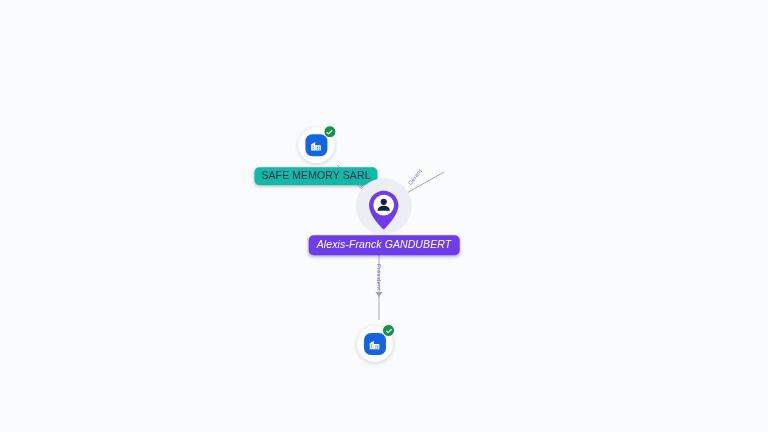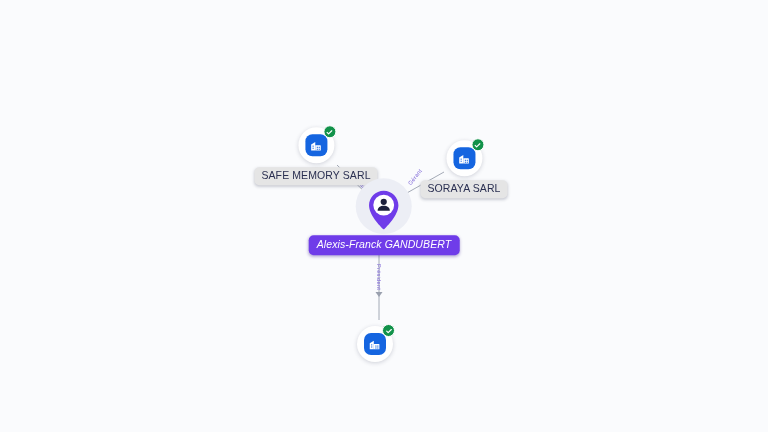--- a/index.html
+++ b/index.html
@@ -108,21 +108,21 @@
   .node-label {
     margin-top: 4px;
     white-space: nowrap;
     border-radius: 5px;
     padding: 3px 7px 4px 7px;
     font-size: 10.5px;
     letter-spacing: 0.1px;
     line-height: 1;
   }
   .label-company {
-    background: #e5e5e5;
+    background: #14b8a6;
     color: #2a2f51;
     box-shadow: 0 1px 3px rgba(35,40,70,0.22);
     font-weight: 400;
   }
   .label-person {
     background: #6f3ce9;
     color: #ffffff;
     box-shadow: 0 1px 3px rgba(70,40,150,0.35);
     font-weight: 400;
     font-size: 10.5px;
@@ -179,44 +179,20 @@
       </div>
       <span class="verified-badge">
         <svg width="8" height="8" viewBox="0 0 24 24" aria-hidden="true">
           <path d="M5 12.5l4.5 4.5L19 7.5" stroke="#ffffff" stroke-width="3.4" fill="none" stroke-linecap="round" stroke-linejoin="round"></path>
         </svg>
       </span>
     </div>
     <div class="node-label label-company">SAFE MEMORY SARL</div>
   </div>
 
-  <div class="node" style="left:464px; top:169px;">
-    <div class="company-badge-wrap">
-      <div class="company-circle">
-        <span class="company-icon-sq">
-          <svg width="14" height="14" viewBox="0 0 24 24" fill="none" aria-hidden="true">
-            <path d="M3 21V10.5L10 6.5V21" fill="#ffffff"></path>
-            <path d="M10 21V12h8.5a1 1 0 0 1 1 1V21" fill="#ffffff"></path>
-            <rect x="5.4" y="12.6" width="1.9" height="1.9" fill="#1565e0"></rect>
-            <rect x="5.4" y="16.2" width="1.9" height="1.9" fill="#1565e0"></rect>
-            <rect x="12.6" y="14.6" width="1.9" height="1.9" fill="#1565e0"></rect>
-            <rect x="15.9" y="14.6" width="1.9" height="1.9" fill="#1565e0"></rect>
-            <rect x="12.6" y="17.9" width="1.9" height="1.9" fill="#1565e0"></rect>
-            <rect x="15.9" y="17.9" width="1.9" height="1.9" fill="#1565e0"></rect>
-          </svg>
-        </span>
-      </div>
-      <span class="verified-badge">
-        <svg width="8" height="8" viewBox="0 0 24 24" aria-hidden="true">
-          <path d="M5 12.5l4.5 4.5L19 7.5" stroke="#ffffff" stroke-width="3.4" fill="none" stroke-linecap="round" stroke-linejoin="round"></path>
-        </svg>
-      </span>
-    </div>
-    <div class="node-label label-company">SORAYA SARL</div>
-  </div>
 
   <div class="node" style="left:375px; top:344px;">
     <div class="company-badge-wrap">
       <div class="company-circle">
         <span class="company-icon-sq">
           <svg width="14" height="14" viewBox="0 0 24 24" fill="none" aria-hidden="true">
             <path d="M3 21V10.5L10 6.5V21" fill="#ffffff"></path>
             <path d="M10 21V12h8.5a1 1 0 0 1 1 1V21" fill="#ffffff"></path>
             <rect x="5.4" y="12.6" width="1.9" height="1.9" fill="#1565e0"></rect>
             <rect x="5.4" y="16.2" width="1.9" height="1.9" fill="#1565e0"></rect>

